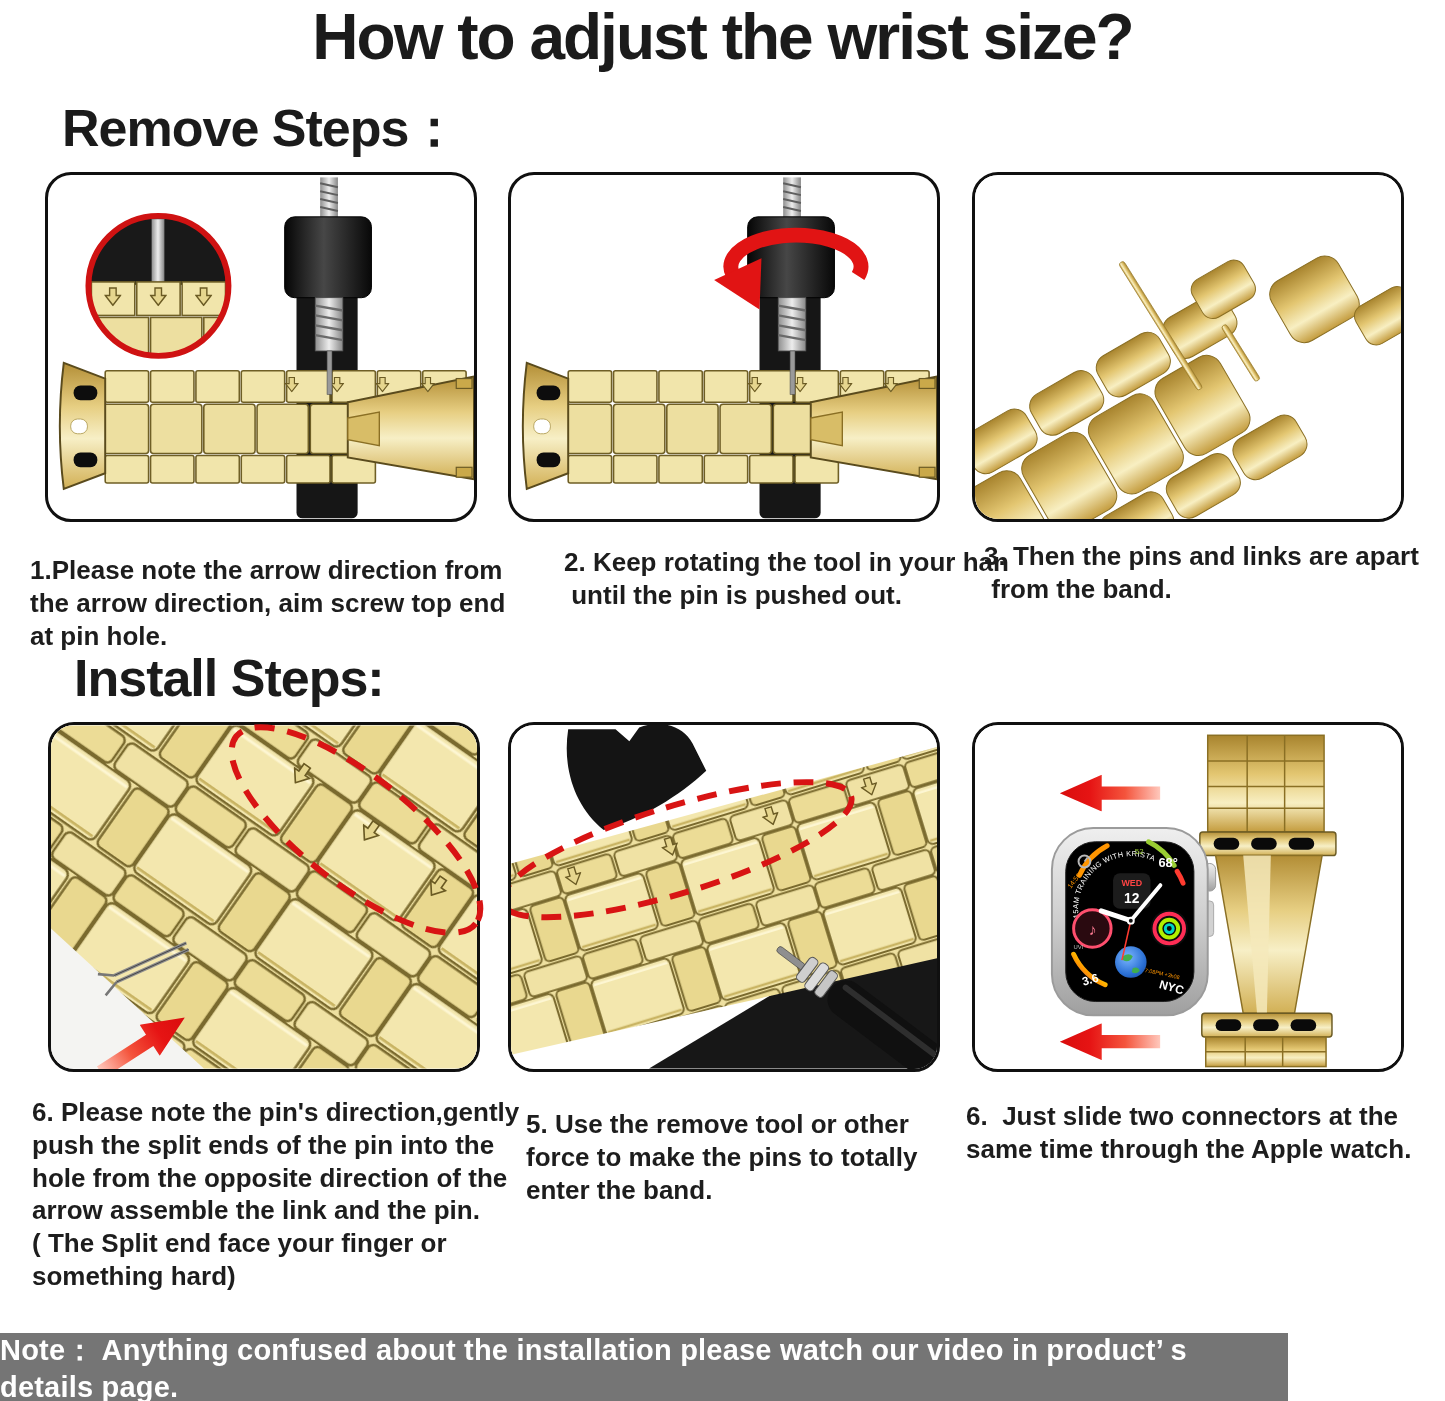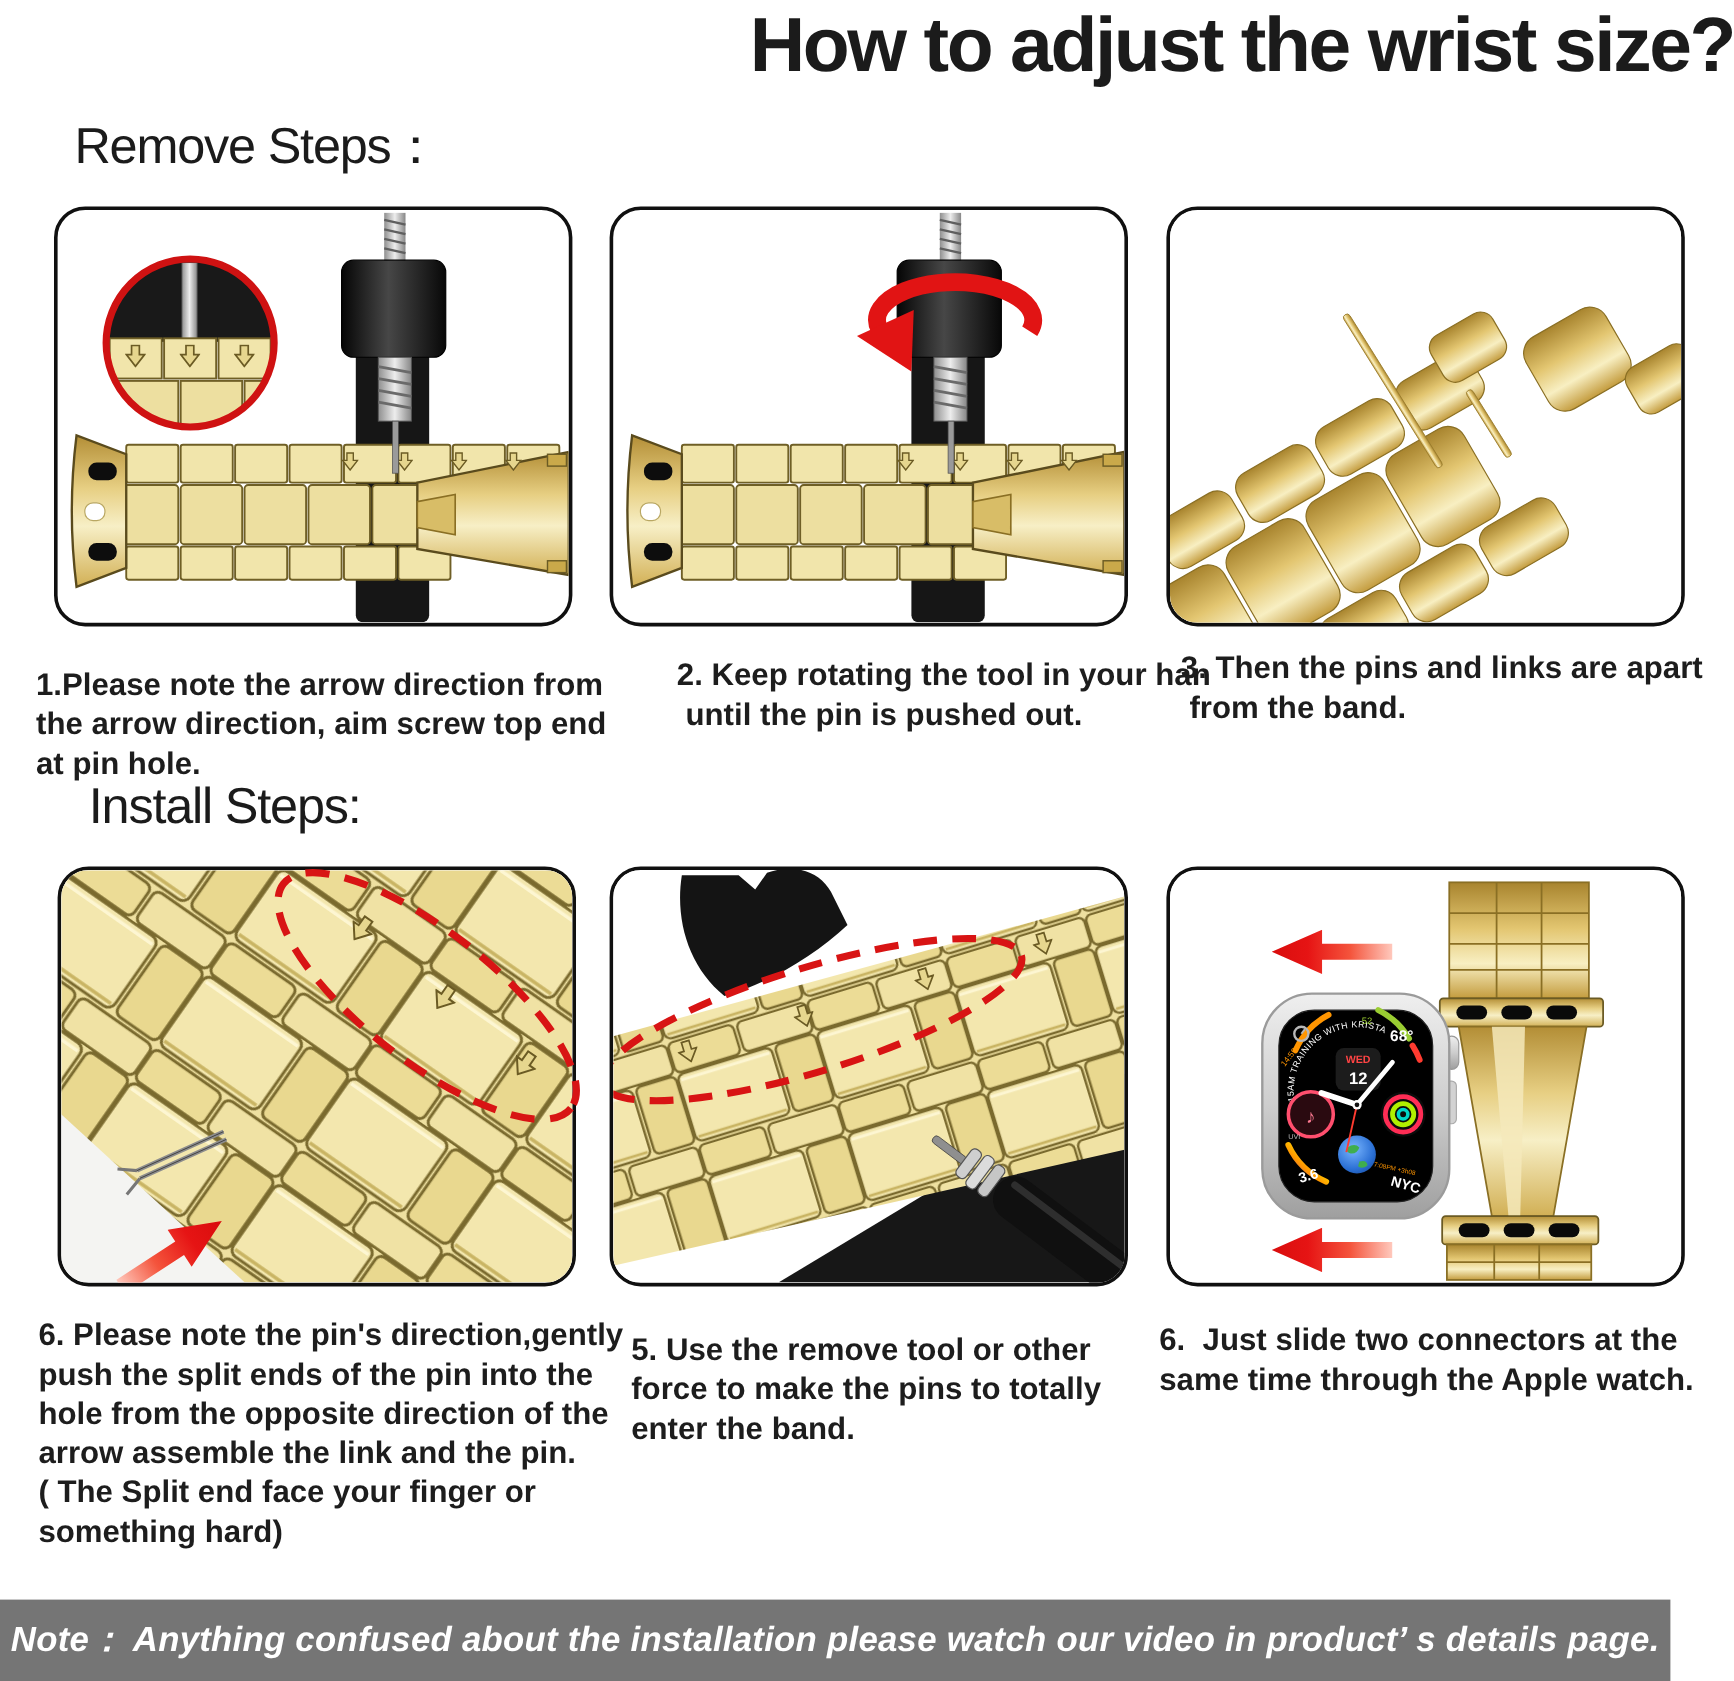--- a/index.html
+++ b/index.html
@@ -1,25 +1,25 @@
 <!DOCTYPE html>
 <html><head>
 <meta charset="utf-8">
 <style>
   html,body{margin:0;padding:0;}
   body{
     width:1445px;height:1401px;position:relative;background:#ffffff;
     font-family:"Liberation Sans",sans-serif;color:#1c1c1c;overflow:hidden;
   }
   .title{
-    position:absolute;left:0;right:0;top:0;text-align:right;
+    position:absolute;left:0;right:0;top:0;text-align:center;
     font-size:64px;font-weight:bold;letter-spacing:-2px;color:#1b1b1b;margin:0;
   }
   .sec-heading{
-    position:absolute;font-size:42px;font-weight:normal;color:#1b1b1b;margin:0;letter-spacing:-1px;
+    position:absolute;font-size:52px;font-weight:bold;color:#1b1b1b;margin:0;letter-spacing:-1px;
   }
   #remove-heading{left:62px;top:94px;}
   #install-heading{left:74px;top:648px;}
   .panel{
     position:absolute;width:426px;height:344px;background:#fff;
     border:3px solid #101010;border-radius:26px;overflow:hidden;
   }
   .p1{left:45px;top:172px;} .p2{left:508px;top:172px;} .p3{left:972px;top:172px;}
   .p4{left:48px;top:722px;} .p5{left:508px;top:722px;} .p6{left:972px;top:722px;}
   .panel svg{position:absolute;left:0;top:0;width:100%;height:100%;display:block;}
@@ -31,22 +31,22 @@
     position:absolute;font-size:26px;font-weight:bold;line-height:1.26;
     color:#1d1d1d;white-space:pre-wrap;margin:0;
   }
   .c1{left:30px;top:542px;width:500px;margin-top:12px;}
   .c2{left:520px;top:546px;width:470px;margin-left:44px;}
   .c3{left:984px;top:540px;width:470px;}
   .c4{left:32px;top:1096px;width:505px;}
   .c5{left:526px;top:1108px;width:460px;}
   .c6{left:966px;top:1100px;width:482px;}
   .footer{
-    position:absolute;left:0;top:1333px;width:1392px;height:68px;background:#757575;
-    display:flex;align-items:center;justify-content:center;font-style:italic;
+    position:absolute;left:0;top:1333px;width:1288px;height:68px;background:#757575;
+    display:flex;align-items:center;justify-content:center;
   }
   .footer span{color:#ffffff;font-size:29px;font-weight:bold;letter-spacing:0.2px;}
 </style>
 </head>
 <body>
 
 <svg width="0" height="0" style="position:absolute" aria-hidden="true">
   <defs>
     <linearGradient id="gv" x1="0" y1="0" x2="0" y2="1">
       <stop offset="0" stop-color="#b38e36"></stop>

